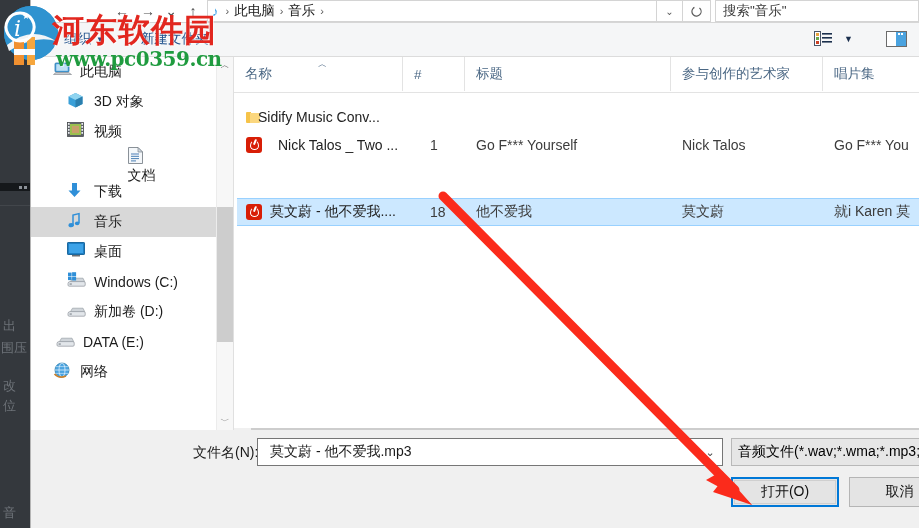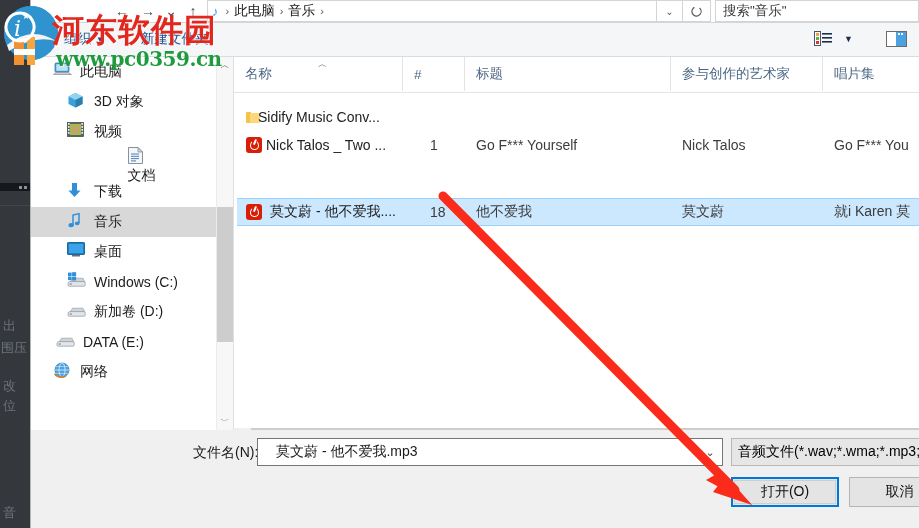--- a/index.html
+++ b/index.html
@@ -110,21 +110,21 @@
   #hscroll{position:absolute;left:203px;bottom:84px;right:0;height:16px;background:#f0f0f0;}
   #hscroll .harrow{position:absolute;top:0;width:16px;height:16px;display:flex;align-items:center;
                    justify-content:center;color:#5a5a5a;font-size:10px;}
   #hthumb{position:absolute;left:17px;top:0;right:0;height:16px;background:#cdcdcd;}
 
   
   #bottom{position:absolute;left:0;right:0;bottom:0;height:98px;background:#f0f0f0;}
   #fnlabel{position:absolute;left:162px;top:14px;font-size:14px;color:#1a1a1a;}
   #fnbox{position:absolute;left:226px;top:8px;width:466px;height:28px;background:#fff;
          border:1px solid #767676;box-sizing:border-box;display:flex;align-items:center;}
-  #fnbox .val{padding-left:18px;font-size:14px;color:#1a1a1a;}
+  #fnbox .val{padding-left:12px;font-size:14px;color:#1a1a1a;}
   #fndrop{position:absolute;right:0;top:0;width:24px;height:26px;display:flex;align-items:center;
           justify-content:center;color:#4a4a4a;font-size:11px;}
   #ftbox{position:absolute;left:700px;top:8px;right:-120px;height:28px;background:#e6e6e6;
          border:1px solid #b8b8b8;box-sizing:border-box;display:flex;align-items:center;}
   #ftbox .val{padding-left:6px;font-size:14px;color:#000000;white-space:nowrap;}
   #btnOpen{position:absolute;left:700px;top:47px;width:108px;height:30px;background:#e4e4e4;
            border:2px solid #0078d7;box-sizing:border-box;display:flex;align-items:center;
            justify-content:center;font-size:14px;color:#111;}
   #btnOpen .inner{position:absolute;left:1px;top:1px;right:1px;bottom:1px;border:1px solid #cfcfcf;}
   #btnCancel{position:absolute;left:818px;top:47px;width:101px;height:30px;background:#e4e4e4;
@@ -401,21 +401,21 @@
       <span class="cell sub" style="left:196px;width:40px;"></span>
       <span class="cell sub" style="left:242px;width:196px;"></span>
       <span class="cell sub" style="left:448px;width:142px;"></span>
       <span class="cell sub" style="left:600px;width:120px;"></span>
     </div>
 
     <div class="row" style="top:74px;">
       <span class="ficon" style="position:absolute;left:12px;display:flex;align-items:center;">
         <span class="ne"></span>
       </span>
-      <span class="cell" style="left:32px;width:150px;">Nick Talos _ Two ...</span>
+      <span class="cell" style="left:44px;width:150px;">Nick Talos _ Two ...</span>
       <span class="cell sub" style="left:196px;width:40px;">1</span>
       <span class="cell sub" style="left:242px;width:196px;">Go F*** Yourself</span>
       <span class="cell sub" style="left:448px;width:142px;">Nick Talos</span>
       <span class="cell sub" style="left:600px;width:120px;">Go F*** You</span>
     </div>
 
     <div class="row sel" style="top:102px;left:3px;right:0;margin-top:39px;">
       <span class="ficon" style="position:absolute;left:9px;display:flex;align-items:center;">
         <span class="ne"></span>
       </span>

